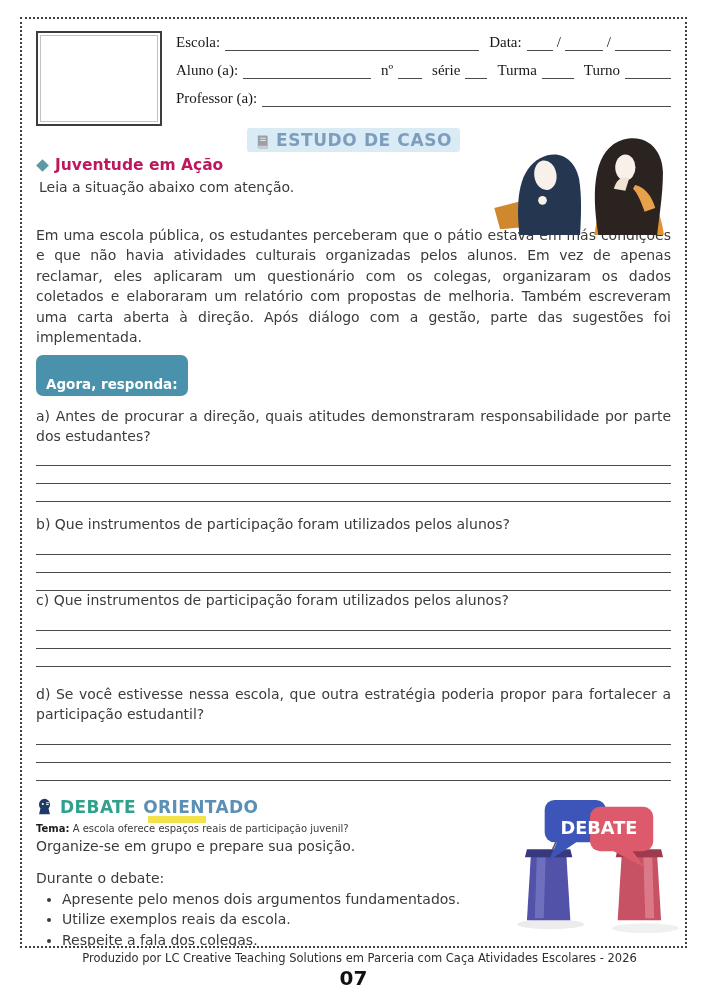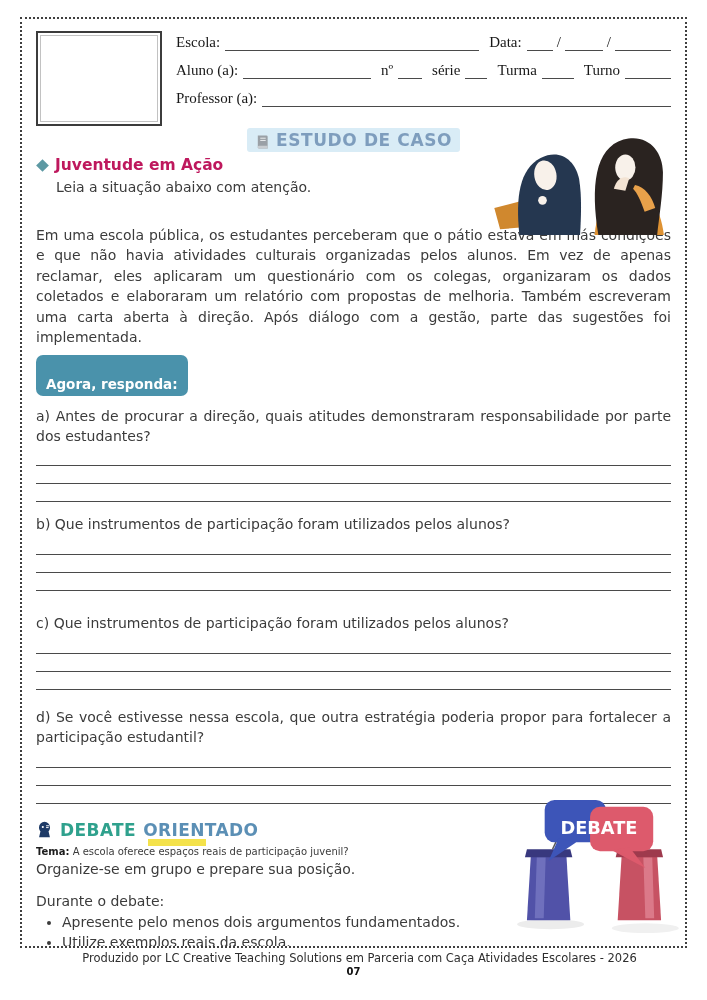--- a/index.html
+++ b/index.html
@@ -37,55 +37,55 @@
   .title-chip {
     display:inline-flex; align-items:flex-end; gap:6px;
     background:#d9ecf6; padding:2px 8px; border-radius:3px;
   }
   .title-chip .t {
     color:#7e9dbd; font-weight:bold; font-size:17px; letter-spacing:.6px;
   }
   .activity { display:flex; align-items:center; gap:8px; margin-top:2px; }
   .diamond { width:9px; height:9px; background:#5d99a3; transform:rotate(45deg); flex:none; margin-left:2px; }
   .activity .t { font-weight:bold; color:#be185d; font-size:15.5px; }
-  .instruction { font-size:14px; margin:5px 0 0 20px; color:#3b3b3b; }
+  .instruction { font-size:14px; margin:5px 0 0 3px; color:#3b3b3b; }
   
   .students-illu { position:absolute; right:10px; top:110px; width:186px; height:106px; }
   .scenario {
     margin-top:30px; font-size:14px; line-height:1.46; text-align:justify; color:#3b3b3b;
   }
   
   .badge {
     display:inline-block; background:#4a92ab; color:#fff; font-weight:bold;
     font-size:13.5px; padding:21px 10px 4px 10px; border-radius:7px; margin:7px 0 2px 0;
   }
   .question { margin-top:9px; }
   .q-text { font-size:14px; line-height:1.42; text-align:justify; color:#3b3b3b; }
   .answer-line { height:18px; border-bottom:1.4px solid #4a4a4a; }
   .answer-line.first { margin-top:2px; }
   .q-gap-b { margin-top:13px; }
-  .q-gap-c { margin-top:23px; }
+  .q-gap-c { margin-top:0; }
   .q-gap-d { margin-top:18px; }
   
   .debate-sec { position:relative; margin-top:16px; }
   .yellow-mark { position:absolute; left:112px; top:19px; width:58px; height:7px; background:#f4e24b; z-index:0; }
   .debate-title { display:flex; align-items:center; gap:7px; position:relative; z-index:1; }
   .debate-title .p1 { color:#2fa18d; font-weight:bold; font-size:17px; letter-spacing:.4px; }
   .debate-title .p2 { color:#5b8fb5; font-weight:bold; font-size:17px; letter-spacing:.4px; }
   .tema { font-size:10px; margin-top:6px; position:relative; z-index:1; }
   .tema b { color:#1d1d1d; }
   .organize { font-size:14px; margin-top:4px; }
   .during { font-size:14px; margin-top:16px; }
   .debate-bullets { margin:5px 0 0 26px; }
   .debate-bullets li { font-size:14px; margin-bottom:4.5px; color:#3b3b3b; }
   .debate-illu { position:absolute; right:-4px; bottom:4px; width:188px; height:148px; }
   
   .footer { position:absolute; left:0; right:0; top:951px; text-align:center; }
   .credit { font-size:11.5px; color:#2e2e2e;padding-left:12px; }
-  .page-num { font-size:10px; font-weight:bold; color:#111; margin-top:1px; }
+  .page-num { font-size:20px; font-weight:bold; color:#111; margin-top:1px; }
 </style>
 </head>
 <body>
 
 <div class="page">
   <div class="frame">
 
     
     <div class="header">
       <div class="photo-box"></div>

